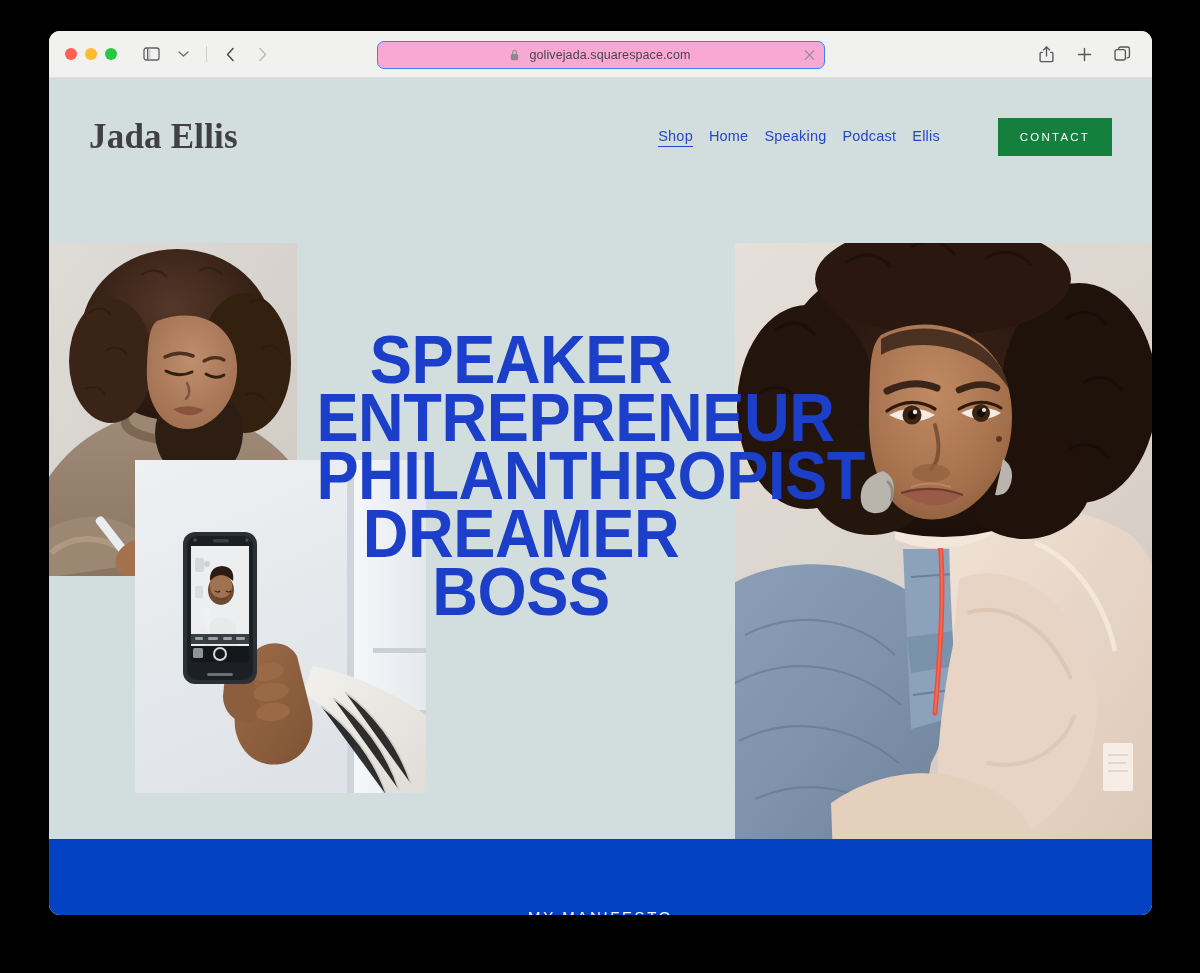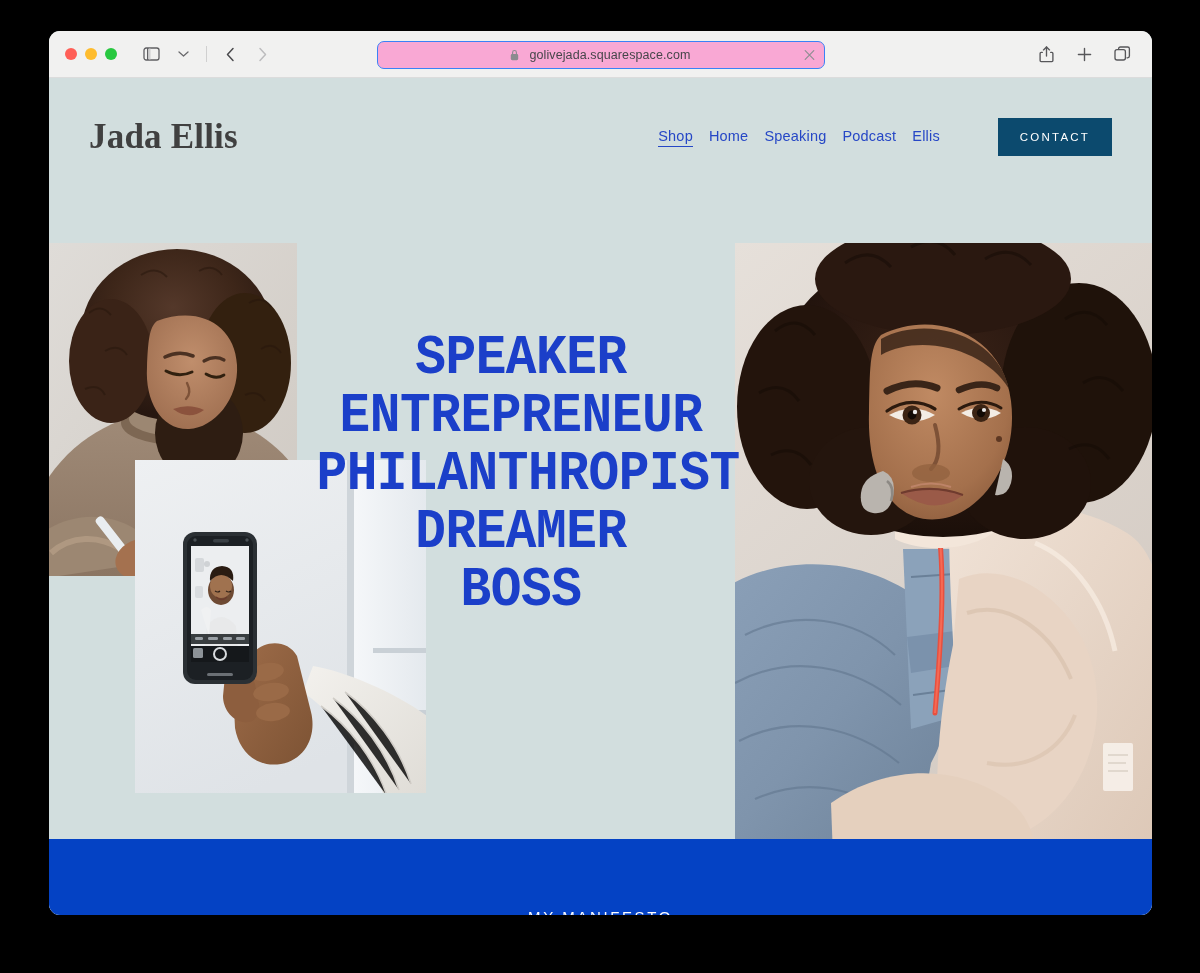--- a/index.html
+++ b/index.html
@@ -96,21 +96,21 @@
   .nav-link {
     font-size: 14.5px;
     color: #2647c6;
     letter-spacing: .2px;
     padding-bottom: 2px;
     text-decoration: none;
   }
   .nav-link.active { border-bottom: 1px solid #2647c6; }
   #contact-button {
     margin-left: 42px;
-    background: #0c4a6e;
+    background: #15803d;
     color: #ffffff;
     font-size: 11.5px;
     letter-spacing: 2.2px;
     padding: 13px 22px;
     border: none;
     font-family: "Liberation Sans", sans-serif;
     cursor: pointer;
   }
 
   
@@ -146,24 +146,24 @@
     background: #ddd6d0;
   }
 
   
   #hero-headline {
     position: absolute;
     left: 252px; top: 134px;
     width: 440px;
     text-align: center;
     z-index: 4;
-    font-family: Liberation Mono, monospace;
+    font-family: Liberation Sans, sans-serif;
     font-weight: 700;
     color: #1b3fc9;
-    font-size: 55px;
+    font-size: 68px;
     line-height: 58px;
     letter-spacing: -0.5px;
   }
   #hero-headline .hl {
     display: block;
     transform: scaleX(.93);
     transform-origin: center;
     white-space: nowrap;
   }
 

